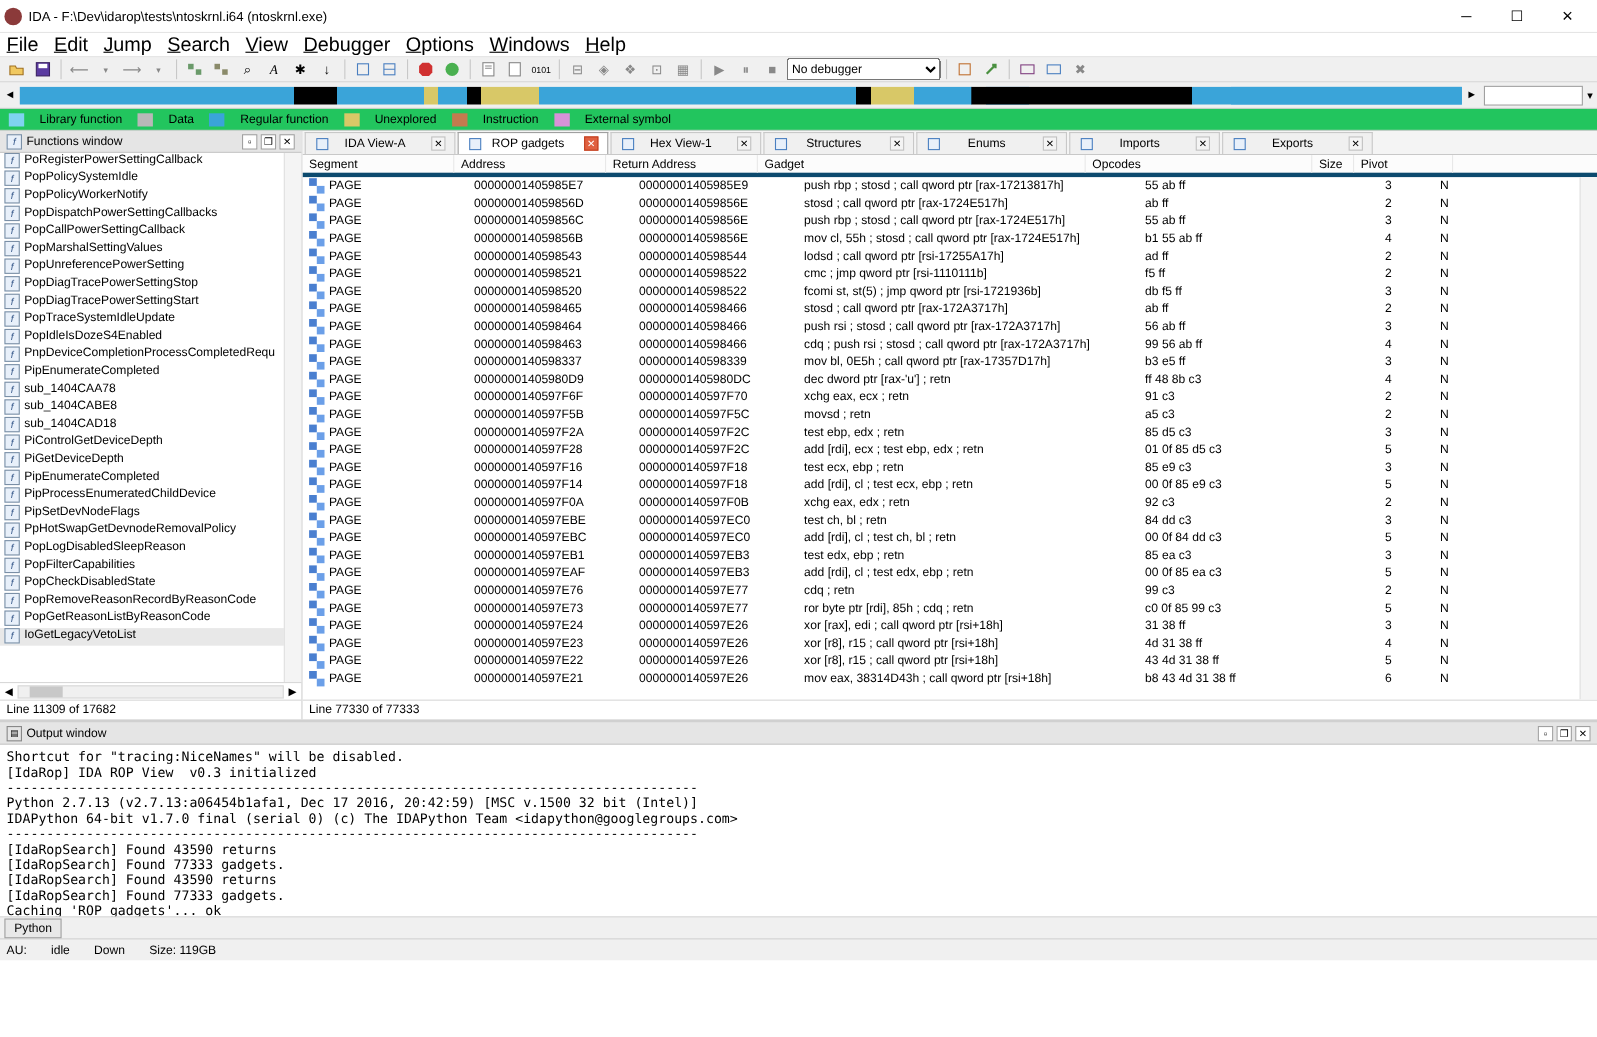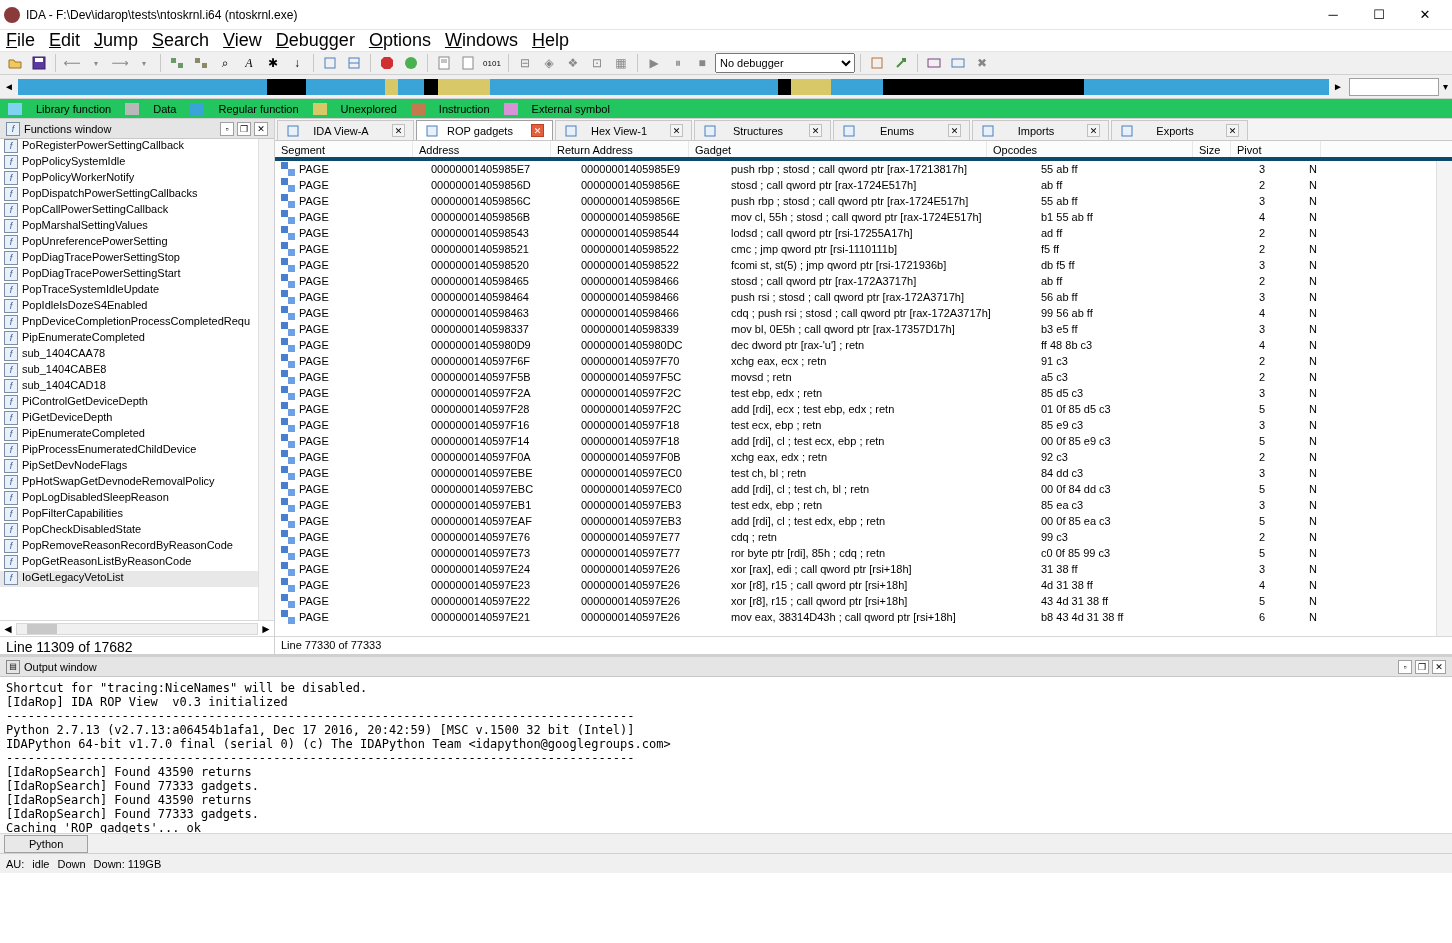--- a/index.html
+++ b/index.html
@@ -31,21 +31,21 @@
 .colheader { height:20px; background:#fcfcfc; border-bottom:1px solid #d8d8d8; display:flex; align-items:center; padding:0 6px; font-size:11px;}
 .fnlist { flex:1; overflow:hidden; position:relative;}
 .fnlist .item { height:16px; display:flex; padding:0 4px; font-size:11px;}
 .fnlist .item.sel{background:#e8e8e8;}
 .fnicon{width:14px;height:14px;border:1px solid #7a8fa6;background:#e8f0fa;margin-right:4px;display:inline-flex;align-items:center;justify-content:center;font-size:9px;font-style:italic;color:#3a5b8c;}
 .fnicon::before{content:'f';}
 .leftscroll{height:16px;display:flex;align-items:center;border-top:1px solid #d8d8d8;}
 .leftscroll .arr{width:16px;text-align:center;}
 .leftscroll .track{flex:1;height:12px;background:#f0f0f0;border:1px solid #d8d8d8;position:relative;}
 .leftscroll .thumb{position:absolute;left:10px;width:30px;top:0;bottom:0;background:#c8c8c8;}
-.leftstatus{height:18px;padding:2px 6px;font-size:14px;border-top:1px solid #d8d8d8;}
+.leftstatus{height:18px;padding:2px 6px;font-size:11px;border-top:1px solid #d8d8d8;}
 .rightpane { flex:1; display:flex; flex-direction:column; overflow:hidden;}
 .tabs { height:22px; background:#f4f4f4; display:flex; align-items:flex-end; padding:0 2px;border-bottom:1px solid #c8c8c8;}
 .tab { height:20px; background:#f0f0f0; border:1px solid #c8c8c8; border-bottom:none; display:flex; align-items:center; padding:0 8px; margin-right:2px; gap:6px; font-size:11px;}
 .tab.active{background:#fff;border-color:#a0a0a0;}
 .tab .ticon{width:14px;height:14px;display:flex;align-items:center;justify-content:center;font-size:9px;}
 .tab .close{width:13px;height:13px;border:1px solid #c0c0c0;background:#f4f4f4;font-size:9px;display:flex;align-items:center;justify-content:center;margin-left:10px;}
 .tab.active .close{background:#e06040;border-color:#c04020;color:#fff;}
 .gridhead{height:20px;display:flex;border-bottom:4px solid #0c4a6e;background:#fcfcfc;}
 .gridhead .gc{padding:3px 6px;font-size:11px;border-right:1px solid #e8e8e8;}
 .gridbody{flex:1;overflow:hidden;}
@@ -53,22 +53,22 @@
 .gridrow .gc{padding:0 6px;border-right:1px solid transparent;display:flex;align-items:center;}
 .ricon{width:14px;height:14px;margin-right:4px;display:inline-block;position:relative;}
 .ricon::before{content:'';position:absolute;width:7px;height:7px;background:#4a7fd0;top:0;left:0;}
 .ricon::after{content:'';position:absolute;width:7px;height:7px;background:#6b9fe8;bottom:0;right:0;}
 .c-seg{width:138px;} .c-addr{width:138px;} .c-ret{width:138px;} .c-gadget{width:298px;} .c-opc{width:206px;} .c-size{width:38px;} .c-pivot{width:90px;}
 .rightstatus{height:18px;padding:2px 6px;font-size:11px;border-top:1px solid #d8d8d8;}
 .output{border-top:3px solid #d0d0d0;}
 .output .paneheader{background:#e5e5e5;}
 .outtext{height:156px;padding:4px 6px;font-family:Consolas,monospace;font-size:12px;white-space:pre;overflow:hidden;}
 .outtabs{height:20px;background:#f0f0f0;display:flex;align-items:center;padding:0 4px;border-top:1px solid #d8d8d8;}
-.outtab{padding:2px 24px;border:1px solid #a0a0a0;background:#e8e8e8;font-size:11px;}
-.statusbar{height:20px;background:#f0f0f0;border-top:1px solid #d0d0d0;display:flex;align-items:center;padding:0 6px;font-family:Consolas,monospace;font-size:11px;gap:8px;}
+.outtab{padding:2px 8px;border:1px solid #a0a0a0;background:#e8e8e8;font-size:11px;}
+.statusbar{height:20px;background:#f0f0f0;border-top:1px solid #d0d0d0;display:flex;align-items:center;padding:0 6px;font-family:Consolas,monospace;font-size:11px;gap:22px;}
 .vscroll{position:absolute;right:0;top:0;width:16px;bottom:0;background:#f4f4f4;border-left:1px solid #e0e0e0;}
 </style>
 </head>
 <body>
 
 <div class="titlebar">
   <div class="appicon"></div>
   <div class="title">IDA - F:\Dev\idarop\tests\ntoskrnl.i64 (ntoskrnl.exe)</div>
   <div class="winbtn">─</div>
   <div class="winbtn">☐</div>
@@ -1156,14 +1156,14 @@
 Caching 'ROP gadgets'... ok</div>
   <div class="outtabs">
     <div class="outtab">Python</div>
   </div>
 </div>
 
 <div class="statusbar">
   <span>AU:</span>
   <span>idle</span>
   <span>Down</span>
-  <span>Down: 119GB</span>
+  <span>Size: 119GB</span>
 </div>
 
 </body></html>

